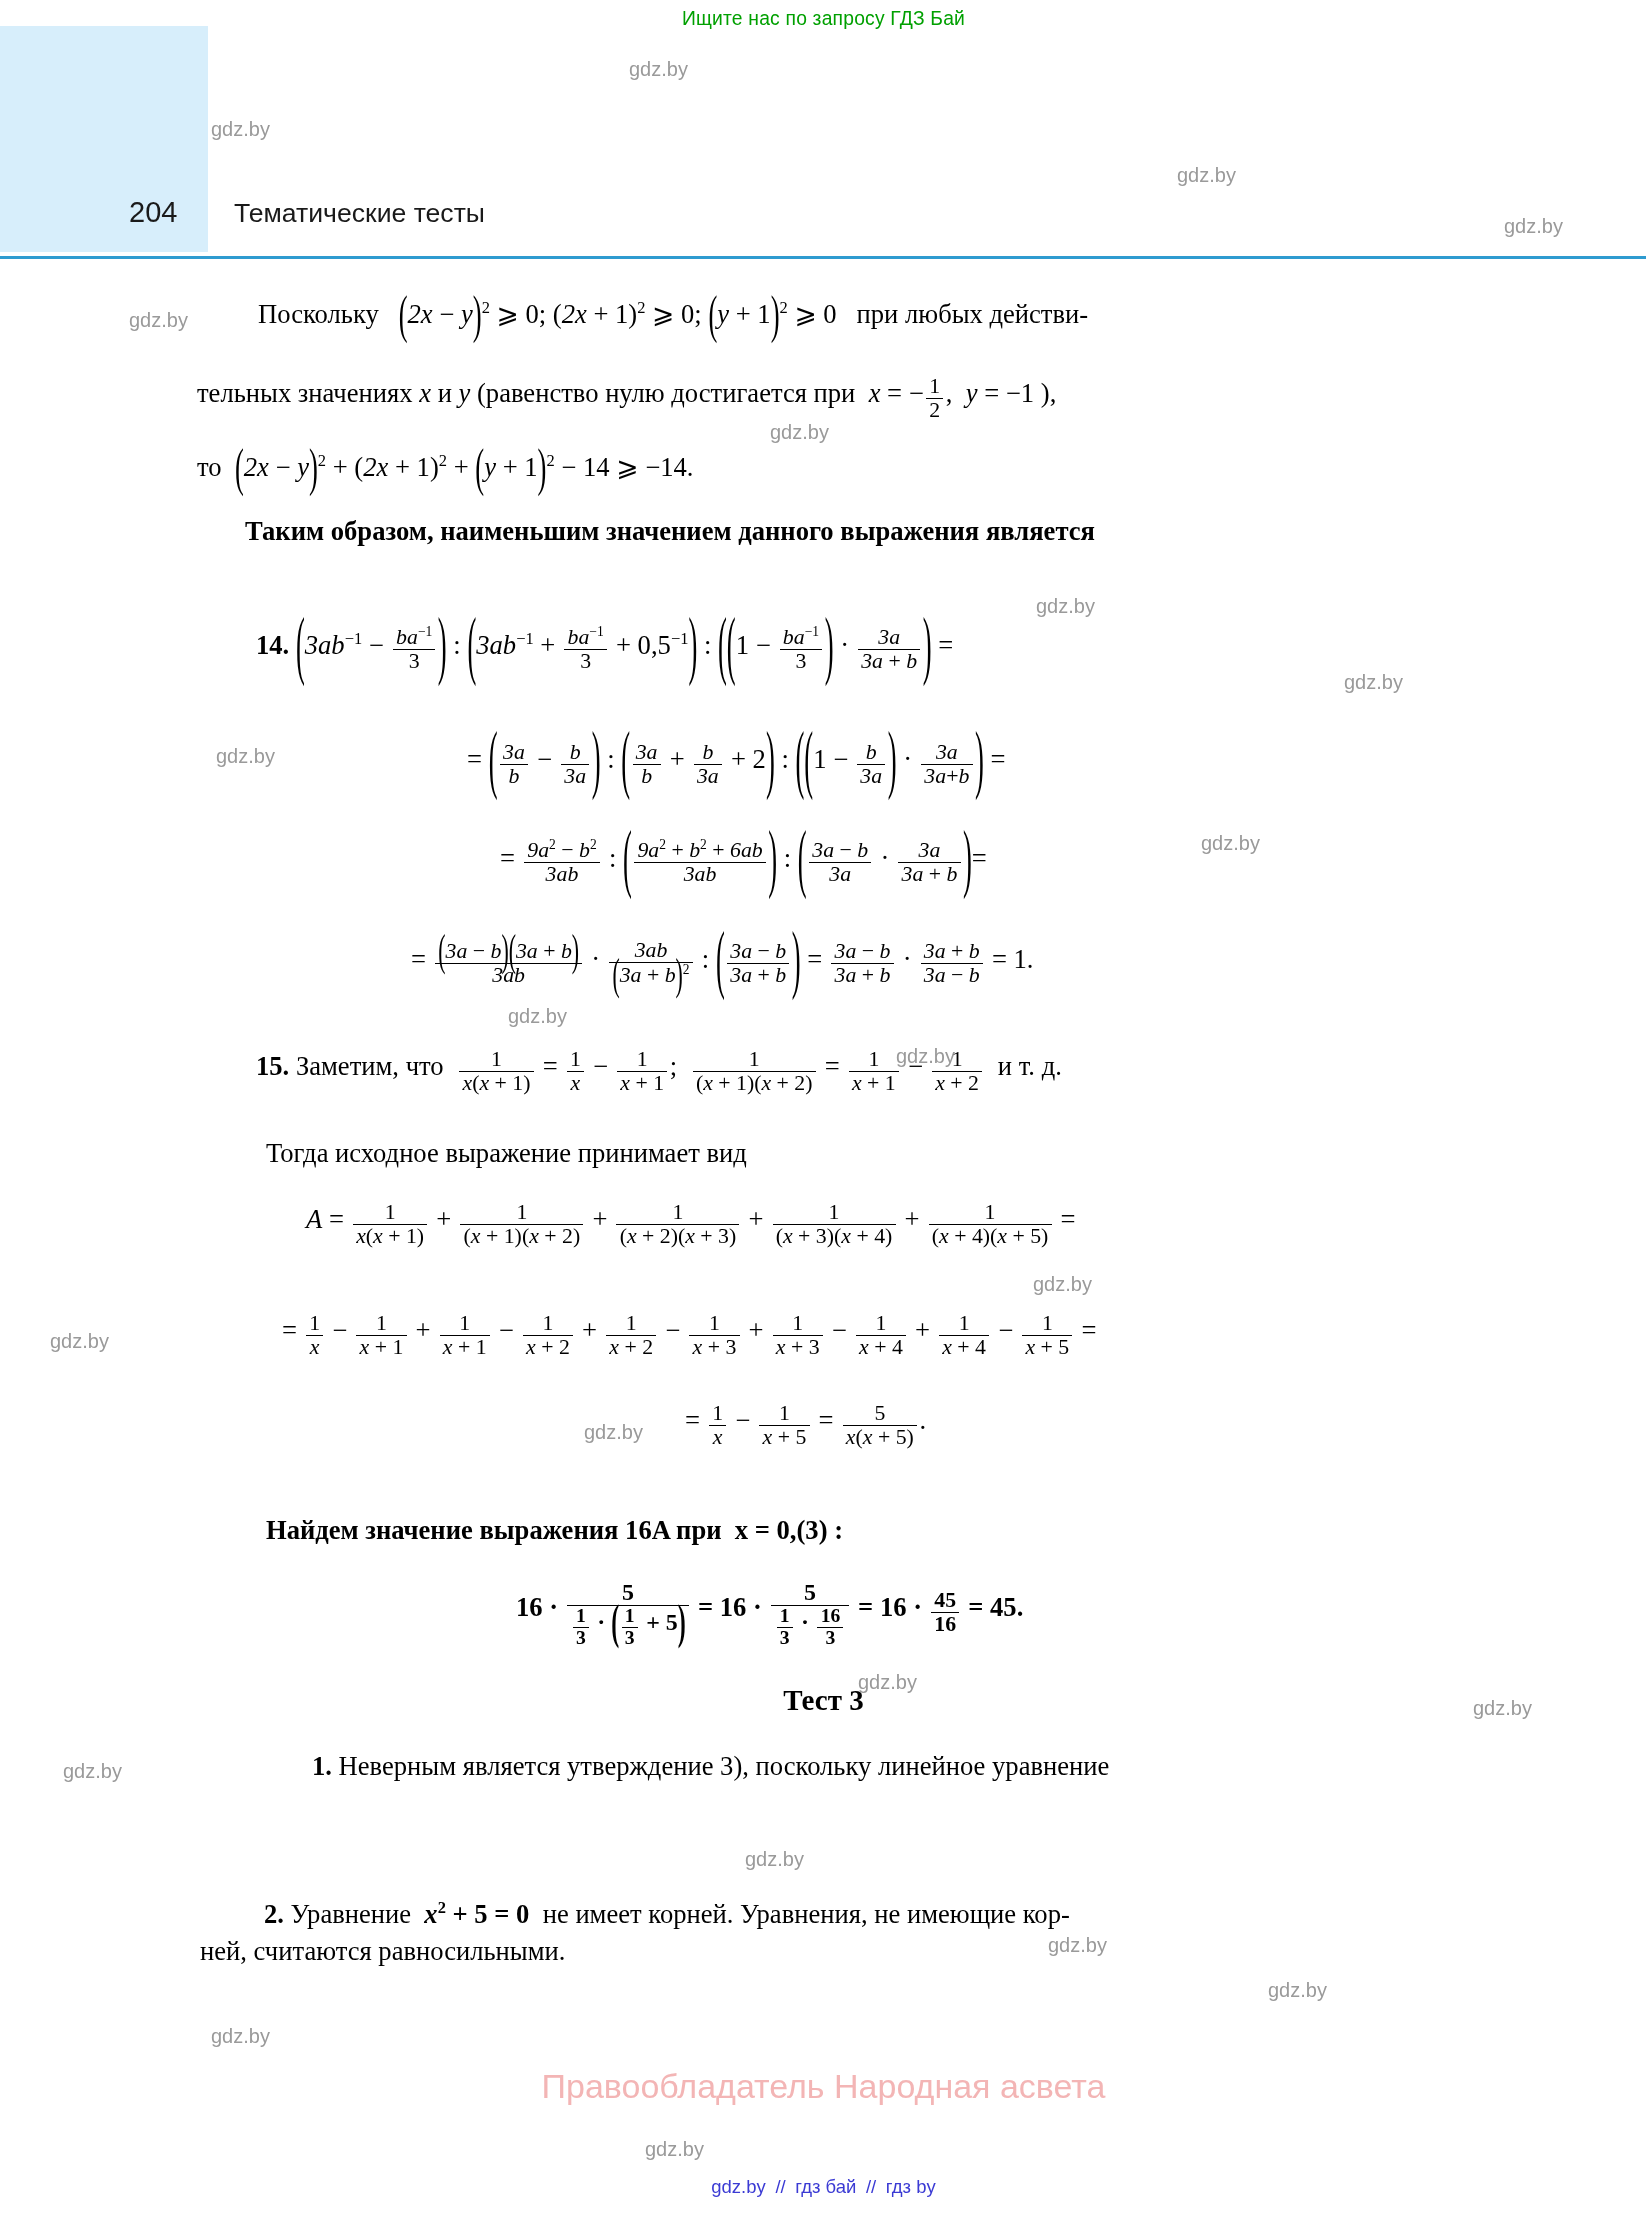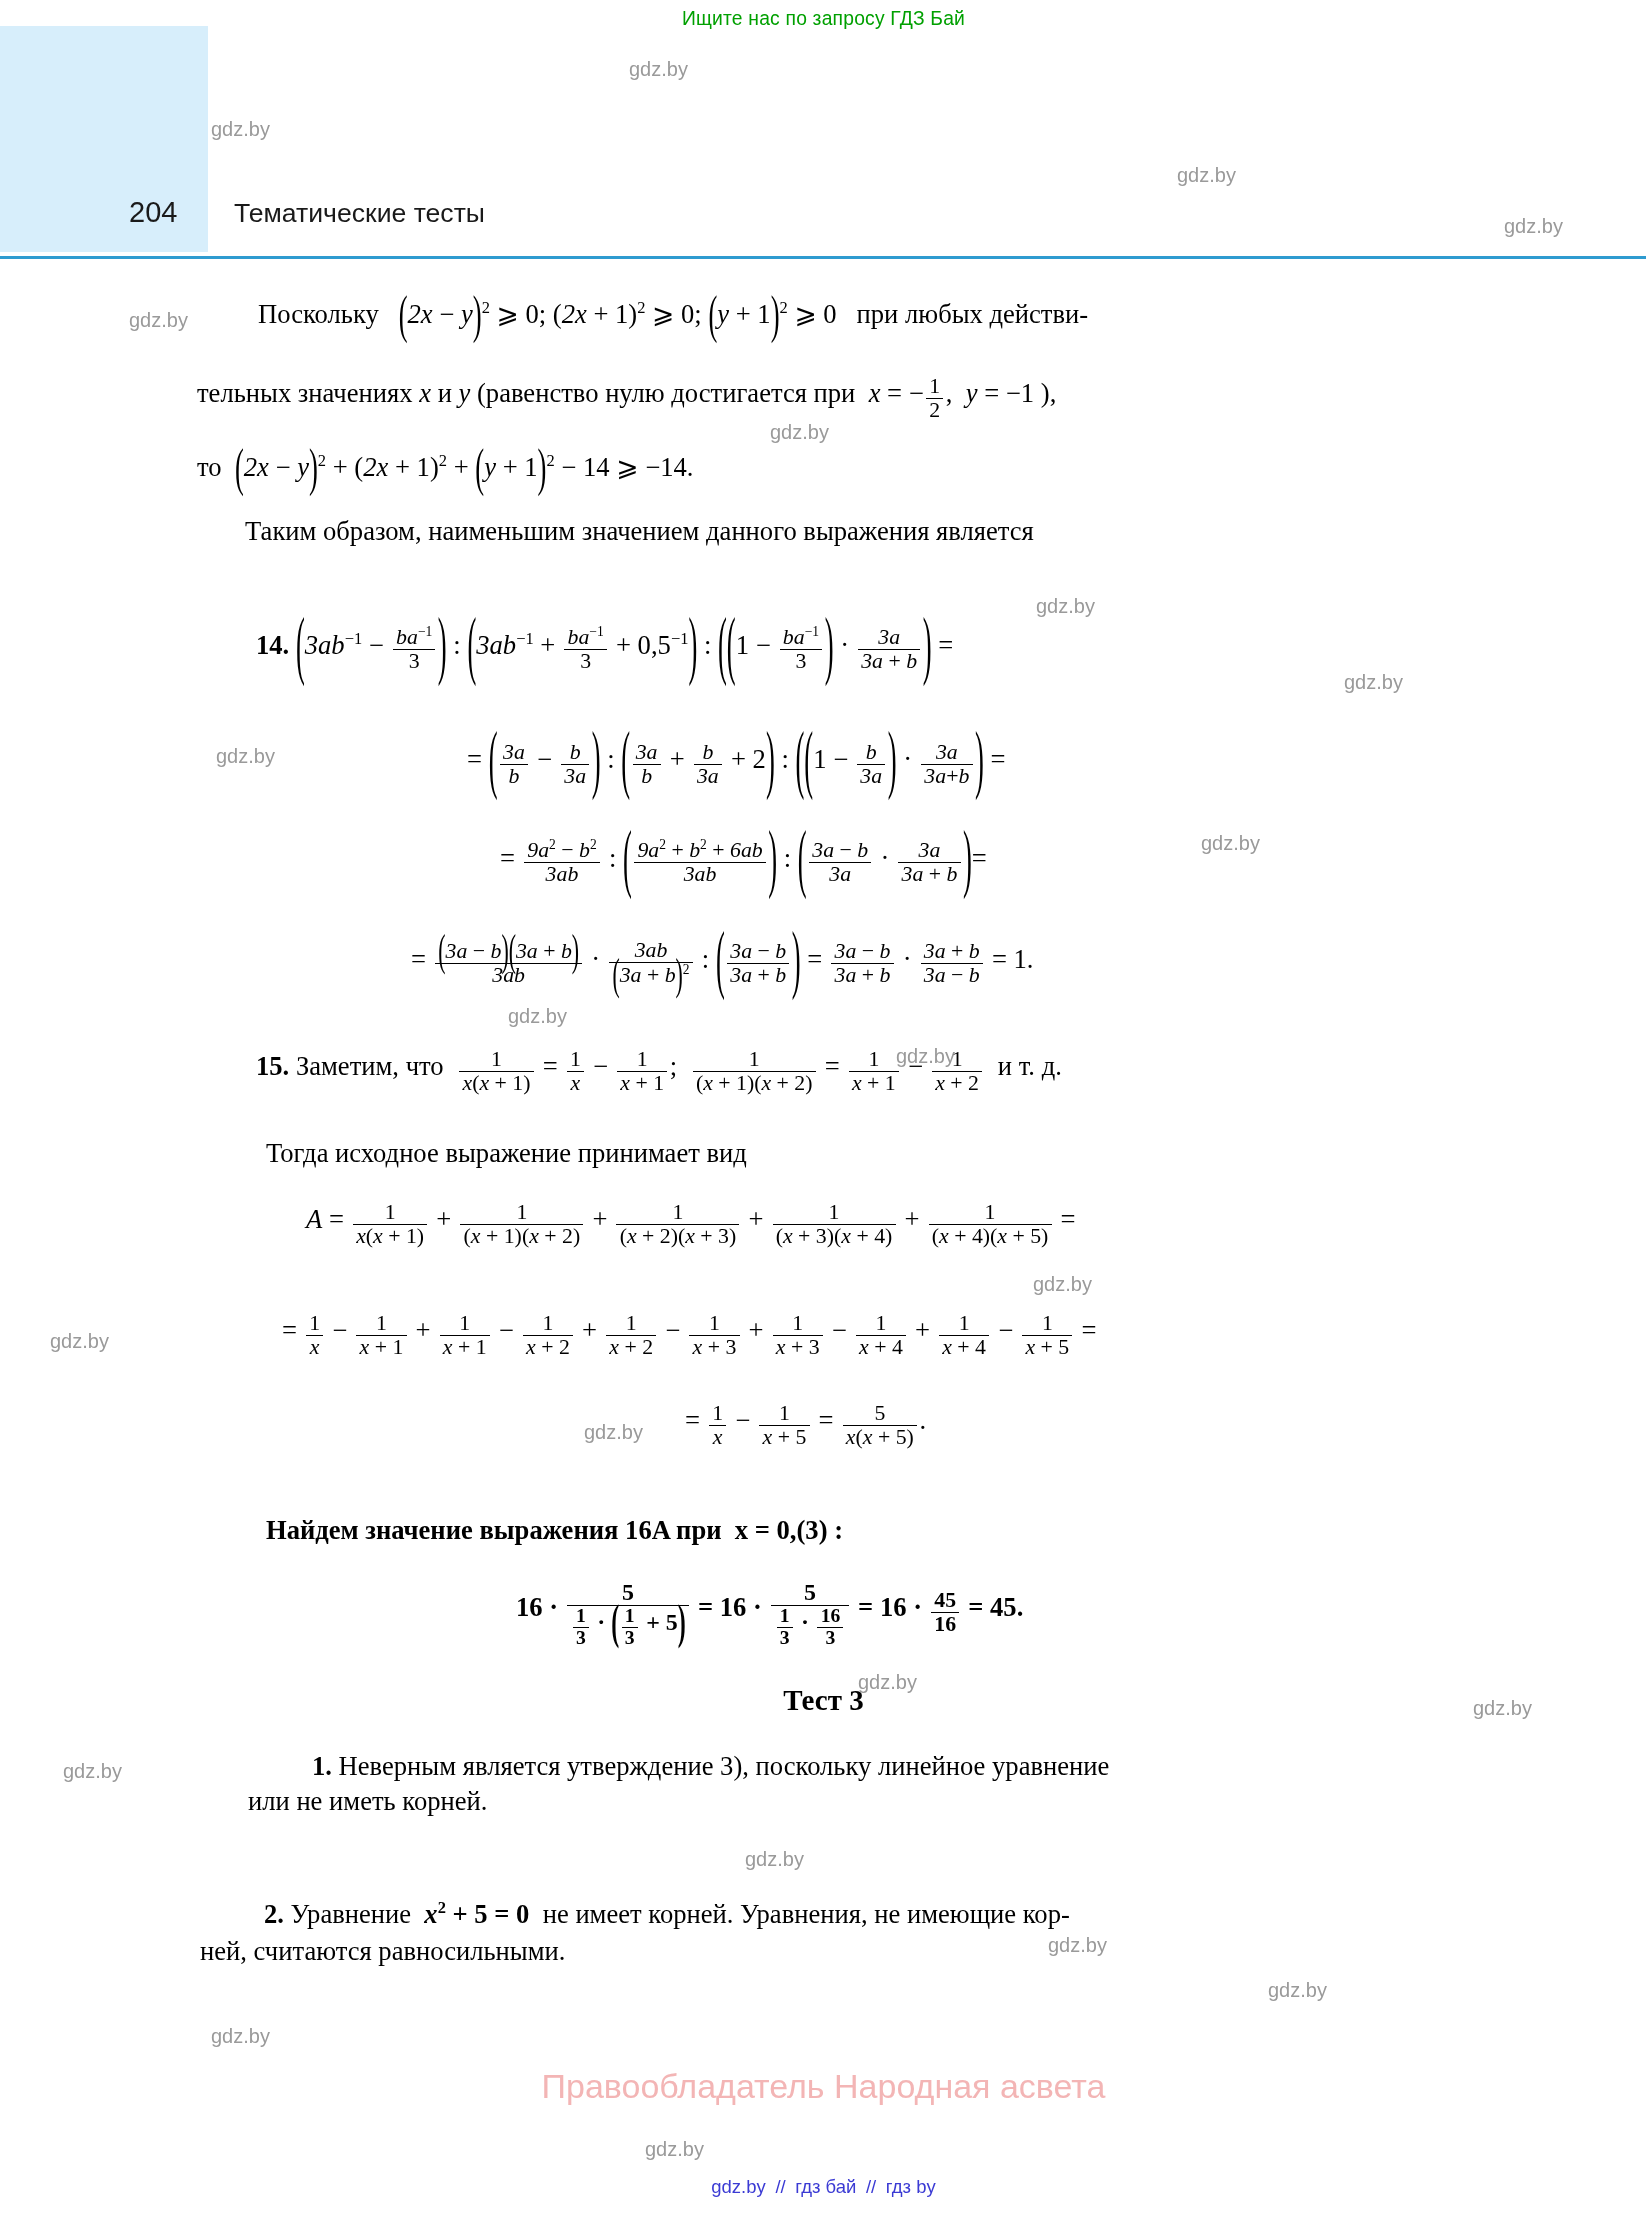--- a/index.html
+++ b/index.html
@@ -207,21 +207,21 @@
 
 <div class="mathline" style="left:197px; top:451px;">
   <span>то</span>
   &nbsp;<span class="pbig">(</span><span class="ital">2x</span> − <span class="ital">y</span><span class="pbig">)</span><span class="sup">2</span>
   + (<span class="ital">2x</span> + 1)<span class="sup">2</span>
   + <span class="pbig">(</span><span class="ital">y</span> + 1<span class="pbig">)</span><span class="sup">2</span>
   − 14 ⩾ −14.
 </div>
 
 <div class="body-text" style="left:197px; top:514px; width:1370px;">
-  <span style="display:block; text-indent:48px;">Таким образом, наименьшим значением данного выражения является</span>
+  <span style="display:block; text-indent:48px;font-weight:bold;">Таким образом, наименьшим значением данного выражения является</span>
 </div>
 
 <div class="mathline" style="left:256px; top:625px;">
   <span class="bold">14.</span>
   <span class="pbig2">(</span><span class="ital">3ab</span><span class="sup">−1</span> −
   <span class="frac"><span class="num"><span class="ital">ba</span><span class="sup">−1</span></span><span class="den">3</span></span><span class="pbig2">)</span>
   : <span class="pbig2">(</span><span class="ital">3ab</span><span class="sup">−1</span> +
   <span class="frac"><span class="num"><span class="ital">ba</span><span class="sup">−1</span></span><span class="den">3</span></span> + 0,5<span class="sup">−1</span><span class="pbig2">)</span>
   : <span class="pbig2">(</span><span class="pbig2">(</span>1 −
   <span class="frac"><span class="num"><span class="ital">ba</span><span class="sup">−1</span></span><span class="den">3</span></span><span class="pbig2">)</span> ·
@@ -304,21 +304,20 @@
   16 · <span class="frac"><span class="num">45</span><span class="den">16</span></span> = 45.
 </div>
 
 <div class="test-heading" style="top:1684px;">Тест 3</div>
 
 <div class="body-text" style="left:200px; top:1749px; width:1306px;margin-left:48px;">
   <span style="display:block; text-indent:64px;">
     <span class="bold">1.</span>
     <span>Неверным является утверждение 3), поскольку линейное уравнение</span>
   </span>
-  <span style="display:block;">или не иметь корней.</span>
 </div>
 
 <div class="mathline" style="left:264px; top:1898px;">
   <span class="bold">2.</span>
   <span>Уравнение</span>
   &nbsp;<span class="bold"><span class="ital">x</span><span class="sup">2</span> + 5 = 0</span>&nbsp;
   <span>не имеет корней. Уравнения, не имеющие кор-</span>
 </div>
 <div class="body-text" style="left:200px; top:1934px;">ней, считаются равносильными.</div>
 

